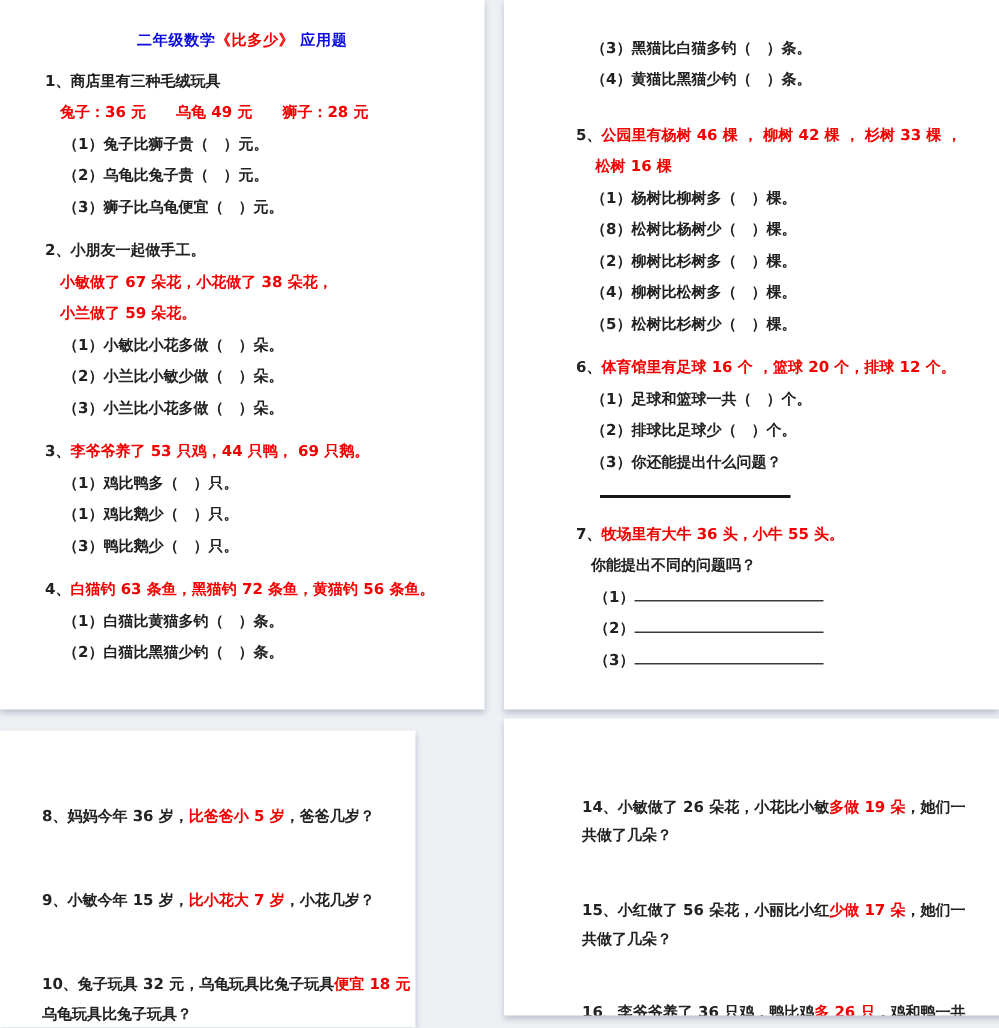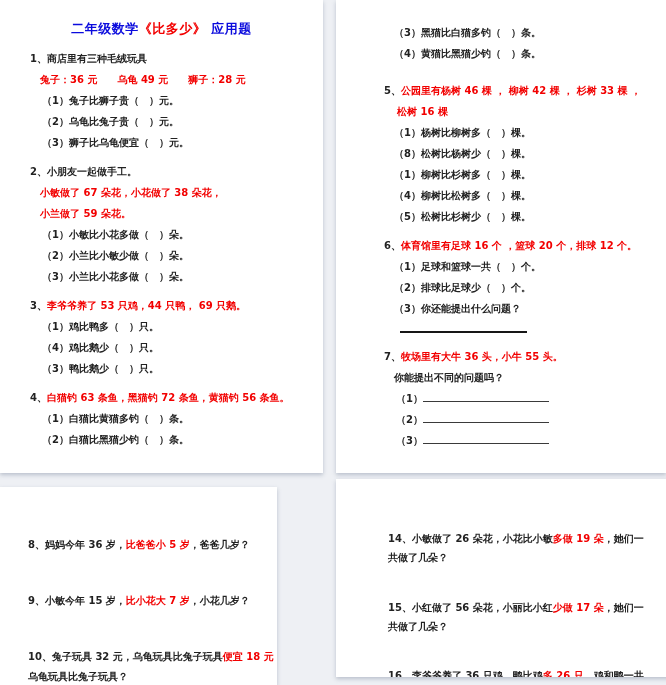--- a/index.html
+++ b/index.html
@@ -12,21 +12,21 @@
     position:absolute;background:#ffffff;overflow:hidden;
     box-shadow:0 2px 4px rgba(125,135,158,.45);
   }
   #p1{left:0;top:0;width:323px;height:473px;}
   #p2{left:336px;top:0;width:330px;height:473px;}
   #p3{left:0;top:487px;width:277px;height:198px;}
   #p4{left:336px;top:479px;width:386px;height:198px;}
 
   .page-title{
     padding-top:20px;text-align:center;
-    font-size:13px;font-weight:bold;letter-spacing:.5px;
+    font-size:10px;font-weight:bold;letter-spacing:.5px;
     white-space:pre;
   }
   .lines{font-size:10px;font-weight:bold;color:#222222;}
   #p1 .lines{margin-top:10px;padding-left:30px;}
   #p2 .lines{padding-top:22px;padding-left:48px;}
   #p3 .lines{padding-top:48px;padding-left:28px;}
   #p4 .lines{padding-top:50px;padding-left:52px;}
   .line{white-space:pre;}
   #p1 .line,#p2 .line{line-height:21px;height:21px;}
   #p3 .line{line-height:20px;height:20px;}
@@ -55,37 +55,37 @@
       <div class="line" style="padding-left: 12px;"><span class="seg-black">（2）乌龟比兔子贵（　）元。</span></div>
       <div class="line" style="padding-left: 12px;"><span class="seg-black">（3）狮子比乌龟便宜（　）元。</span></div>
       <div class="line" style="margin-top: 8px;"><span class="seg-black">2、小朋友一起做手工。</span></div>
       <div class="line" style="padding-left: 10px;"><span class="seg-red">小敏做了 67 朵花，小花做了 38 朵花，</span></div>
       <div class="line" style="padding-left: 10px;"><span class="seg-red">小兰做了 59 朵花。</span></div>
       <div class="line" style="padding-left: 12px;"><span class="seg-black">（1）小敏比小花多做（　）朵。</span></div>
       <div class="line" style="padding-left: 12px;"><span class="seg-black">（2）小兰比小敏少做（　）朵。</span></div>
       <div class="line" style="padding-left: 12px;"><span class="seg-black">（3）小兰比小花多做（　）朵。</span></div>
       <div class="line" style="margin-top: 8px;"><span class="seg-black">3、</span><span class="seg-red">李爷爷养了 53 只鸡，44 只鸭， 69 只鹅。</span></div>
       <div class="line" style="padding-left: 12px;"><span class="seg-black">（1）鸡比鸭多（　）只。</span></div>
-      <div class="line" style="padding-left: 12px;"><span class="seg-black">（4）鸡比鹅少（　）只。</span></div>
+      <div class="line" style="padding-left: 12px;"><span class="seg-black">（1）鸡比鹅少（　）只。</span></div>
       <div class="line" style="padding-left: 12px;"><span class="seg-black">（3）鸭比鹅少（　）只。</span></div>
       <div class="line" style="margin-top: 8px;"><span class="seg-black">4、</span><span class="seg-red">白猫钓 63 条鱼，黑猫钓 72 条鱼，黄猫钓 56 条鱼。</span></div>
       <div class="line" style="padding-left: 12px;"><span class="seg-black">（1）白猫比黄猫多钓（　）条。</span></div>
       <div class="line" style="padding-left: 12px;"><span class="seg-black">（2）白猫比黑猫少钓（　）条。</span></div>
     </div>
 </div>
 
 <div id="p2" class="page">
   <div class="lines">
       <div class="line" style="padding-left: 10px;"><span class="seg-black">（3）黑猫比白猫多钓（　）条。</span></div>
       <div class="line" style="padding-left: 10px;"><span class="seg-black">（4）黄猫比黑猫少钓（　）条。</span></div>
       <div class="line" style="margin-top: 16px;"><span class="seg-black">5、</span><span class="seg-red">公园里有杨树 46 棵 ， 柳树 42 棵 ， 杉树 33 棵 ，</span></div>
       <div class="line" style="padding-left: 13px;"><span class="seg-red">松树 16 棵</span></div>
       <div class="line" style="padding-left: 10px;"><span class="seg-black">（1）杨树比柳树多（　）棵。</span></div>
       <div class="line" style="padding-left: 10px;"><span class="seg-black">（8）松树比杨树少（　）棵。</span></div>
-      <div class="line" style="padding-left: 10px;"><span class="seg-black">（1）柳树比杉树多（　）棵。</span></div>
+      <div class="line" style="padding-left: 10px;"><span class="seg-black">（2）柳树比杉树多（　）棵。</span></div>
       <div class="line" style="padding-left: 10px;"><span class="seg-black">（4）柳树比松树多（　）棵。</span></div>
       <div class="line" style="padding-left: 10px;"><span class="seg-black">（5）松树比杉树少（　）棵。</span></div>
       <div class="line" style="margin-top: 8px;"><span class="seg-black">6、</span><span class="seg-red">体育馆里有足球 16 个 ，篮球 20 个，排球 12 个。</span></div>
       <div class="line" style="padding-left: 10px;"><span class="seg-black">（1）足球和篮球一共（　）个。</span></div>
       <div class="line" style="padding-left: 10px;"><span class="seg-black">（2）排球比足球少（　）个。</span></div>
       <div class="line" style="padding-left: 10px;"><span class="seg-black">（3）你还能提出什么问题？</span></div>
       <div class="line" style="padding-left: 16px;"><span class="rule thick" style="width: 127px;"></span></div>
       <div class="line" style="margin-top: 6px;"><span class="seg-black">7、</span><span class="seg-red">牧场里有大牛 36 头，小牛 55 头。</span></div>
       <div class="line" style="padding-left: 10px;"><span class="seg-black">你能提出不同的问题吗？</span></div>
       <div class="line" style="padding-left: 12px;"><span class="seg-black">（1）</span><span class="rule" style="width: 126px;"></span></div>

